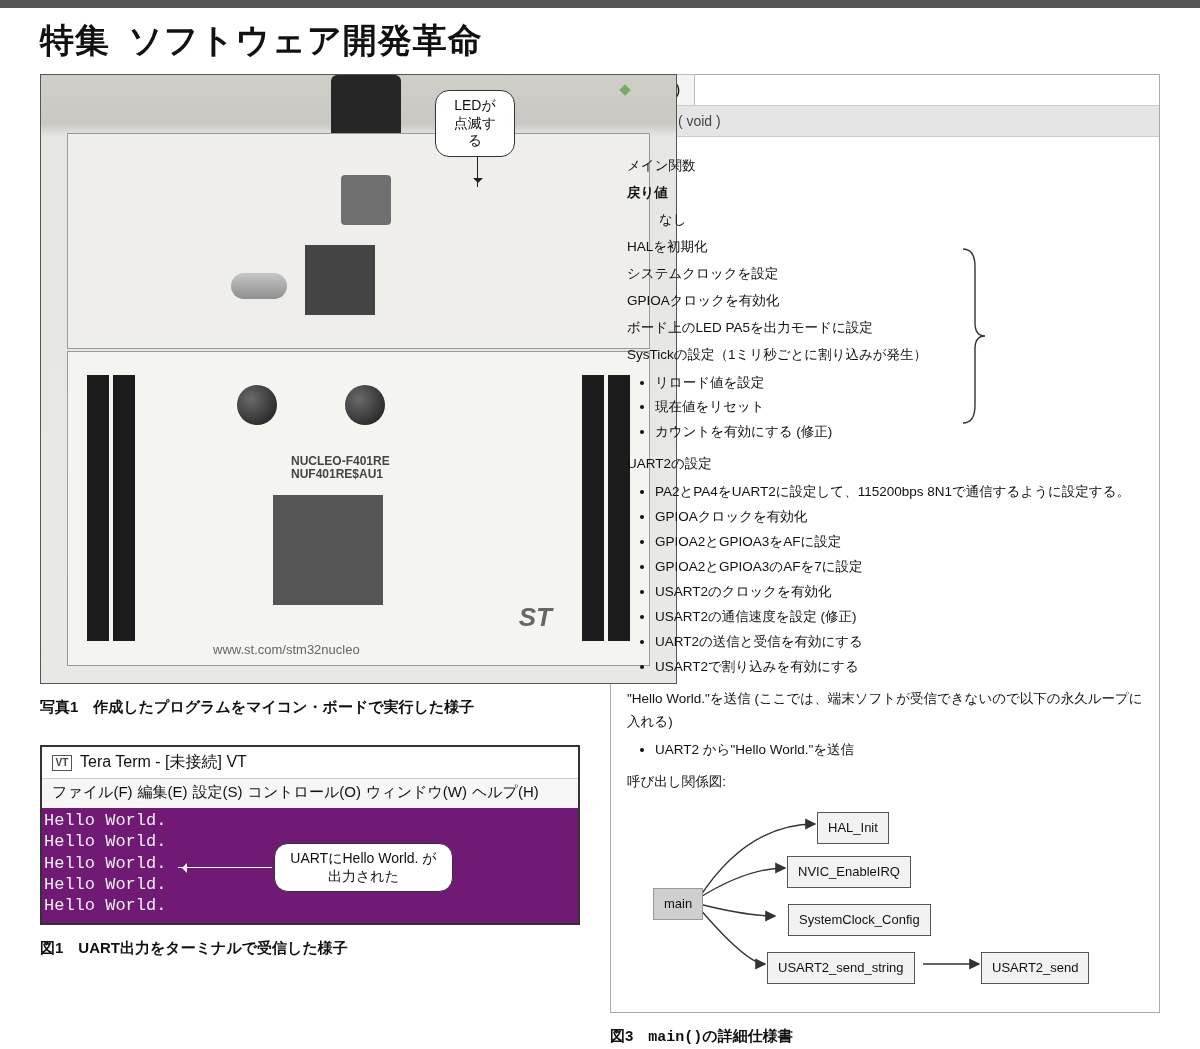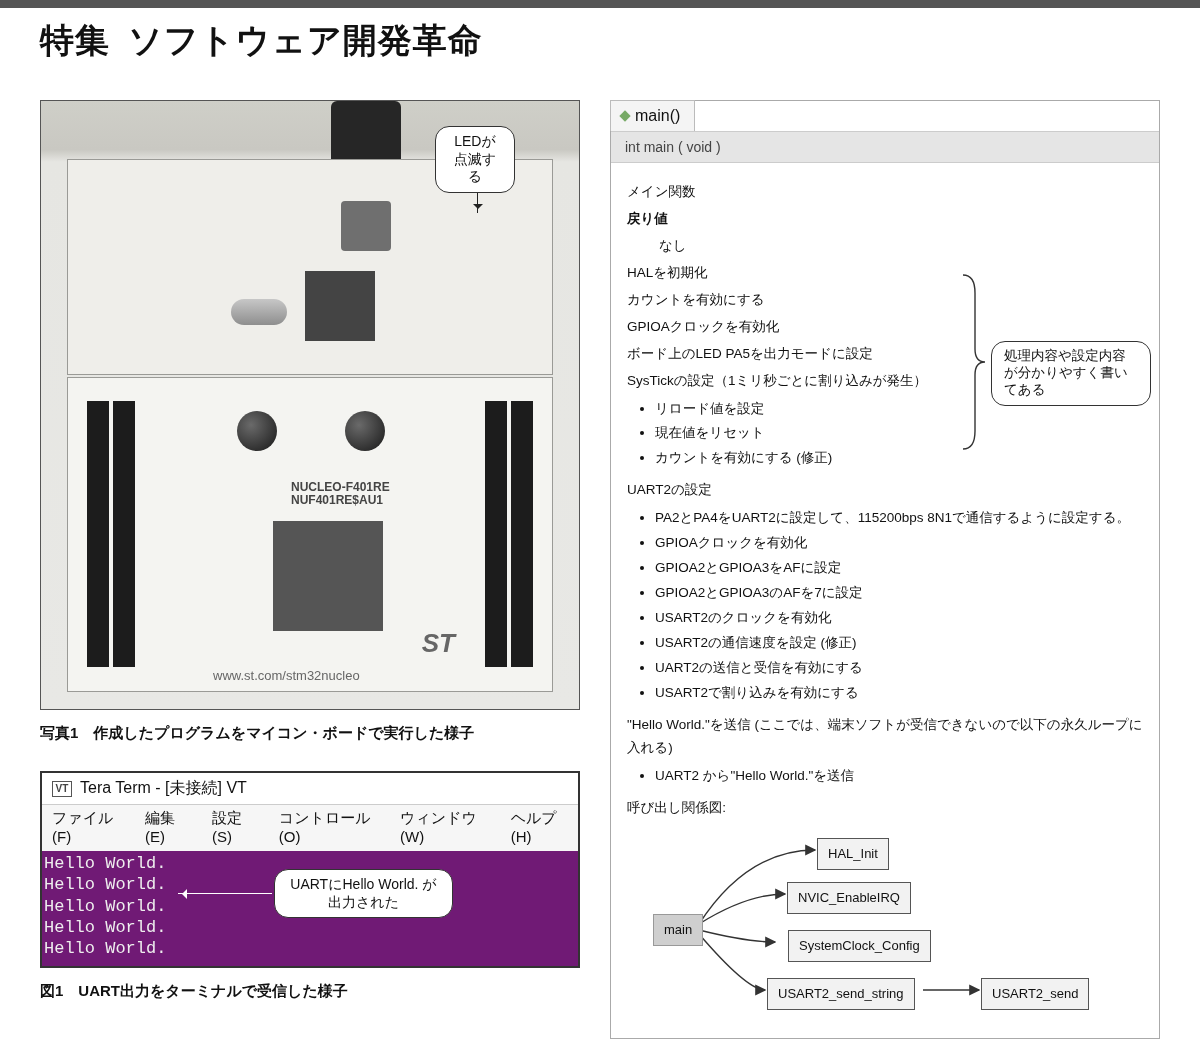--- a/index.html
+++ b/index.html
@@ -16,21 +16,21 @@
     background: #555;
     margin-bottom: 10px;
   }
   .page {
     padding: 0 40px 20px 40px;
   }
   .title-row {
     display: flex;
     align-items: baseline;
     gap: 18px;
-    margin-bottom: 36px;
+    margin-bottom: 10px;
   }
   .title-kicker {
     font-size: 34px;
     font-weight: 800;
     letter-spacing: 1px;
   }
   .title-main {
     font-size: 34px;
     font-weight: 800;
     letter-spacing: 1px;
@@ -39,21 +39,21 @@
     display: flex;
     gap: 30px;
     align-items: flex-start;
   }
   .col-left { width: 540px; }
   .col-right { width: 560px; }
 
   
   .board-wrap { position: relative; }
   .board {
-    width: 540px;
+    width: 637px;
     height: 610px;
     background: linear-gradient(180deg, #cfcfc8 0%, #c9c8c2 8%, #e6e6e2 10%, #e8e8e5 100%);
     border: 1px solid #555;
     position: relative;
     overflow: hidden;
   }
   .board-top {
     position: absolute; left: 26px; right: 26px; top: 58px; height: 216px;
     background: #efeeea;
     border: 1px solid #9a9a96;
@@ -111,21 +111,21 @@
     position: absolute;
     background: #fff;
     border: 1px solid #333;
     border-radius: 14px;
     padding: 6px 12px;
     font-size: 14px;
     line-height: 1.25;
     text-align: center;
     z-index: 5;
   }
-  .callout.led { left: 395px; top: 26px; width: 80px; }
+  .callout.led { left: 395px; top: 16px; width: 80px; }
   .led-arrow {
     position: absolute; left: 436px; top: 52px; width: 1px; height: 60px;
     background: #222;
   }
   .led-arrow::after {
     content: ""; position: absolute; left: -4px; bottom: -1px;
     border: 5px solid transparent; border-top-color: #222;
   }
   .caption {
     font-size: 15px; font-weight: 700; margin: 14px 0 28px 0;
@@ -136,21 +136,21 @@
   .tt-titlebar {
     display: flex; align-items: center; gap: 8px;
     background: #fff; padding: 5px 10px; font-size: 16px;
   }
   .tt-icon {
     display: inline-flex; width: 20px; height: 16px;
     border: 1px solid #555; font-size: 10px; align-items: center; justify-content: center;
     font-weight: 700; color: #444;
   }
   .tt-menubar {
-    display: flex; gap: 24px; padding: 4px 10px 6px 10px;
+    display: flex; gap: 5px; padding: 4px 10px 6px 10px;
     font-size: 15px; background: #f6f6f6; border-top: 1px solid #ccc;
   }
   .tt-body {
     background: #701a75; color: #eee; font-family: "Courier New", monospace;
     font-size: 17px; padding: 2px 6px 2px 2px; line-height: 1.25; min-height: 115px;
   }
   .tt-body div { white-space: pre; }
   .callout.uart { left: 232px; top: 96px; width: 179px; }
   .uart-arrow {
     position: absolute; left: 136px; top: 120px; width: 94px; height: 1px; background: #fff;
@@ -285,28 +285,27 @@
           <span>main()</span>
         </div>
         <div class="spec-sig">int main ( void   )</div>
         <div class="spec-body">
 
           <div class="brace">
             <svg viewBox="0 0 28 178" preserveAspectRatio="none">
               <path d="M4 2 Q16 2 16 20 L16 76 Q16 89 26 89 Q16 89 16 102 L16 158 Q16 176 4 176" fill="none" stroke="#333" stroke-width="1.4"></path>
             </svg>
           </div>
-          <div class="callout spec">処理内容や設定内容が分かりやすく書いてある</div>
 
           <p>メイン関数</p>
           <p class="bold">戻り値</p>
           <p style="padding-left:32px">なし</p>
 
           <p>HALを初期化</p>
-          <p>カウントを有効にする</p>
+          <p>システムクロックを設定</p>
           <p>GPIOAクロックを有効化</p>
           <p>ボード上のLED PA5を出力モードに設定</p>
           <p>SysTickの設定（1ミリ秒ごとに割り込みが発生）</p>
 
           <ul>
             <li>リロード値を設定</li>
             <li>現在値をリセット</li>
             <li>カウントを有効にする (修正)</li>
           </ul>
 

